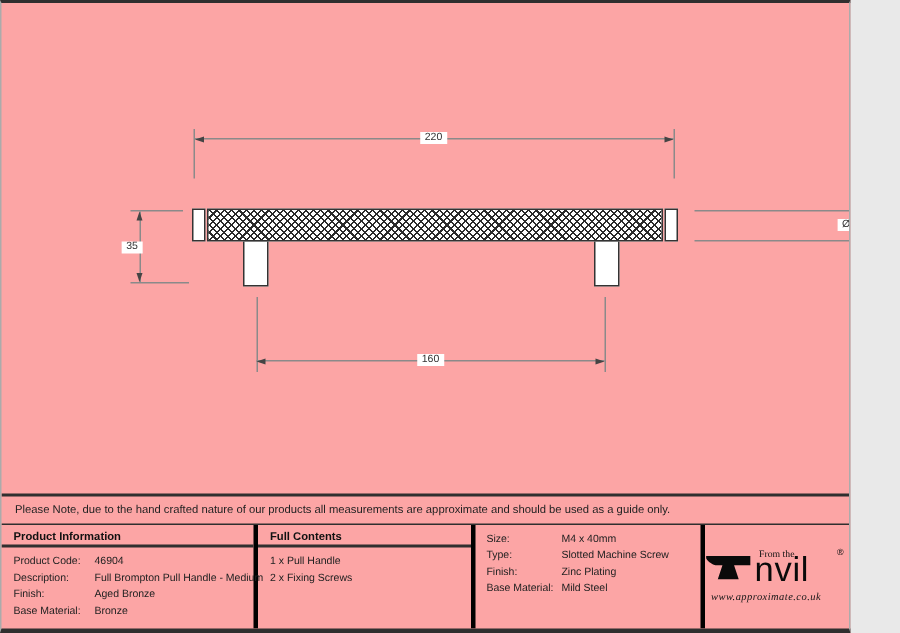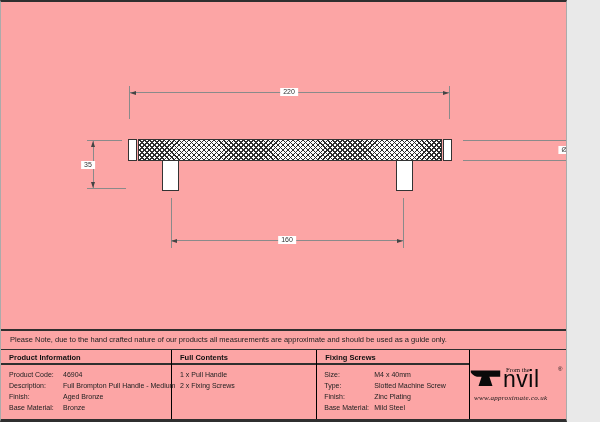--- a/index.html
+++ b/index.html
@@ -20,21 +20,21 @@
   .knurl{border:1px solid #333;box-sizing:border-box;z-index:2;background-color:#fff;
     background-image:
       repeating-linear-gradient(45deg,#2b2b2b 0 1px,transparent 1px 3.5px),
       repeating-linear-gradient(135deg,#2b2b2b 0 1px,transparent 1px 3.5px);}
   .leg{background:#fff;border:1px solid #333;box-sizing:border-box;z-index:1;}
   
   .note-row{left:0;right:0;top:327px;height:21px;box-sizing:border-box;
             border-top:2px solid #2f2f2f;border-bottom:1px solid #2f2f2f;
             font-size:7.5px;color:#222;line-height:18px;padding-left:9px;}
   .spec-table{left:0;right:0;top:348px;bottom:0;display:flex;align-items:stretch;}
-  .spec-col{box-sizing:border-box;border-right:1px solid #000000;display:flex;flex-direction:column;}
+  .spec-col{box-sizing:border-box;border-right:3px solid #000000;display:flex;flex-direction:column;}
   .spec-col:last-child{border-right:none;}
   .c1{width:171px;} .c2{width:156px;} .c3{width:164px;} .c4{flex:1;}
   .spec-header{height:15px;box-sizing:border-box;border-bottom:2px solid #2f2f2f;
                font-size:7.5px;font-weight:bold;color:#111;padding:3px 0 0 8px;}
   .spec-body{padding:4px 0 0 0;}
   .spec-row{display:flex;font-size:7px;color:#222;line-height:11px;}
   .spec-label{width:54px;padding-left:8px;flex:none;}
   .c3 .spec-label{width:50px;padding-left:7px;}
   .spec-value{white-space:nowrap;}
   .pack-line{font-size:7px;color:#222;line-height:11px;padding-left:8px;}
@@ -122,21 +122,20 @@
 
     <div class="spec-col c2">
       <div class="spec-header">Full Contents</div>
       <div class="spec-body">
         <div class="pack-line">1 x Pull Handle</div>
         <div class="pack-line">2 x Fixing Screws</div>
       </div>
     </div>
 
     <div class="spec-col c3">
-      <div class="spec-header">Fixing Screws</div>
       <div class="spec-body">
         <div class="spec-row">
           <span class="spec-label">Size:</span>
           <span class="spec-value">M4 x 40mm</span>
         </div>
         <div class="spec-row">
           <span class="spec-label">Type:</span>
           <span class="spec-value">Slotted Machine Screw</span>
         </div>
         <div class="spec-row">

